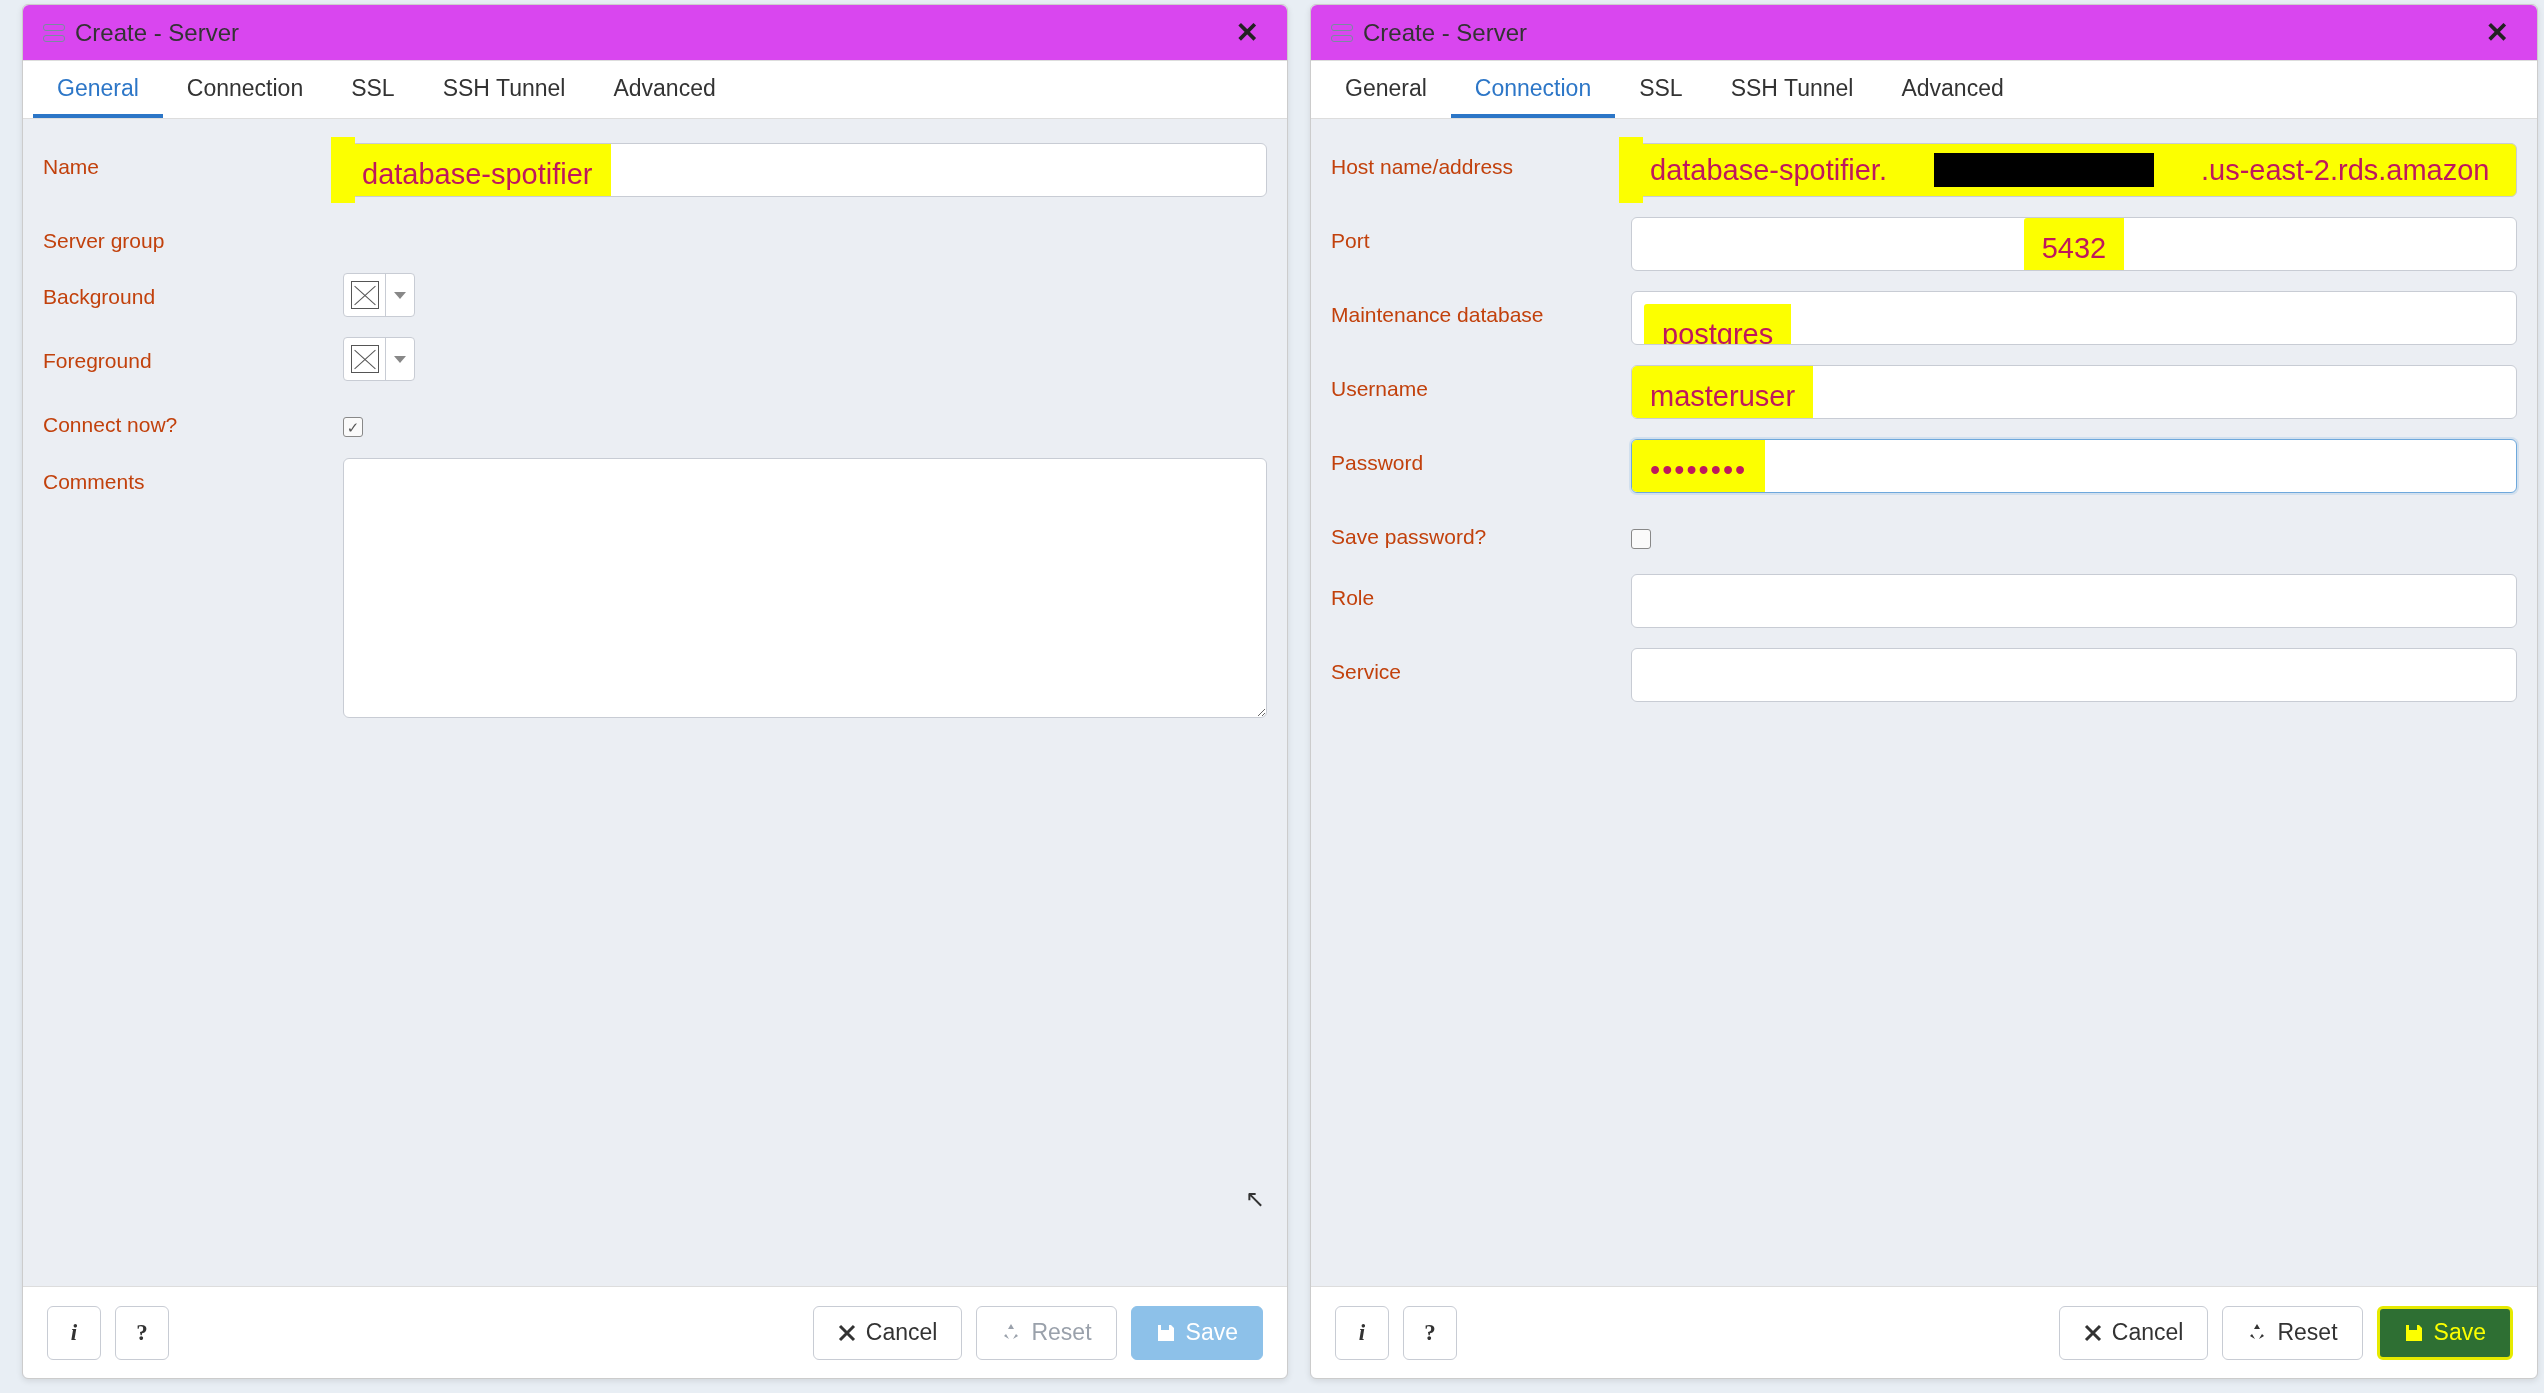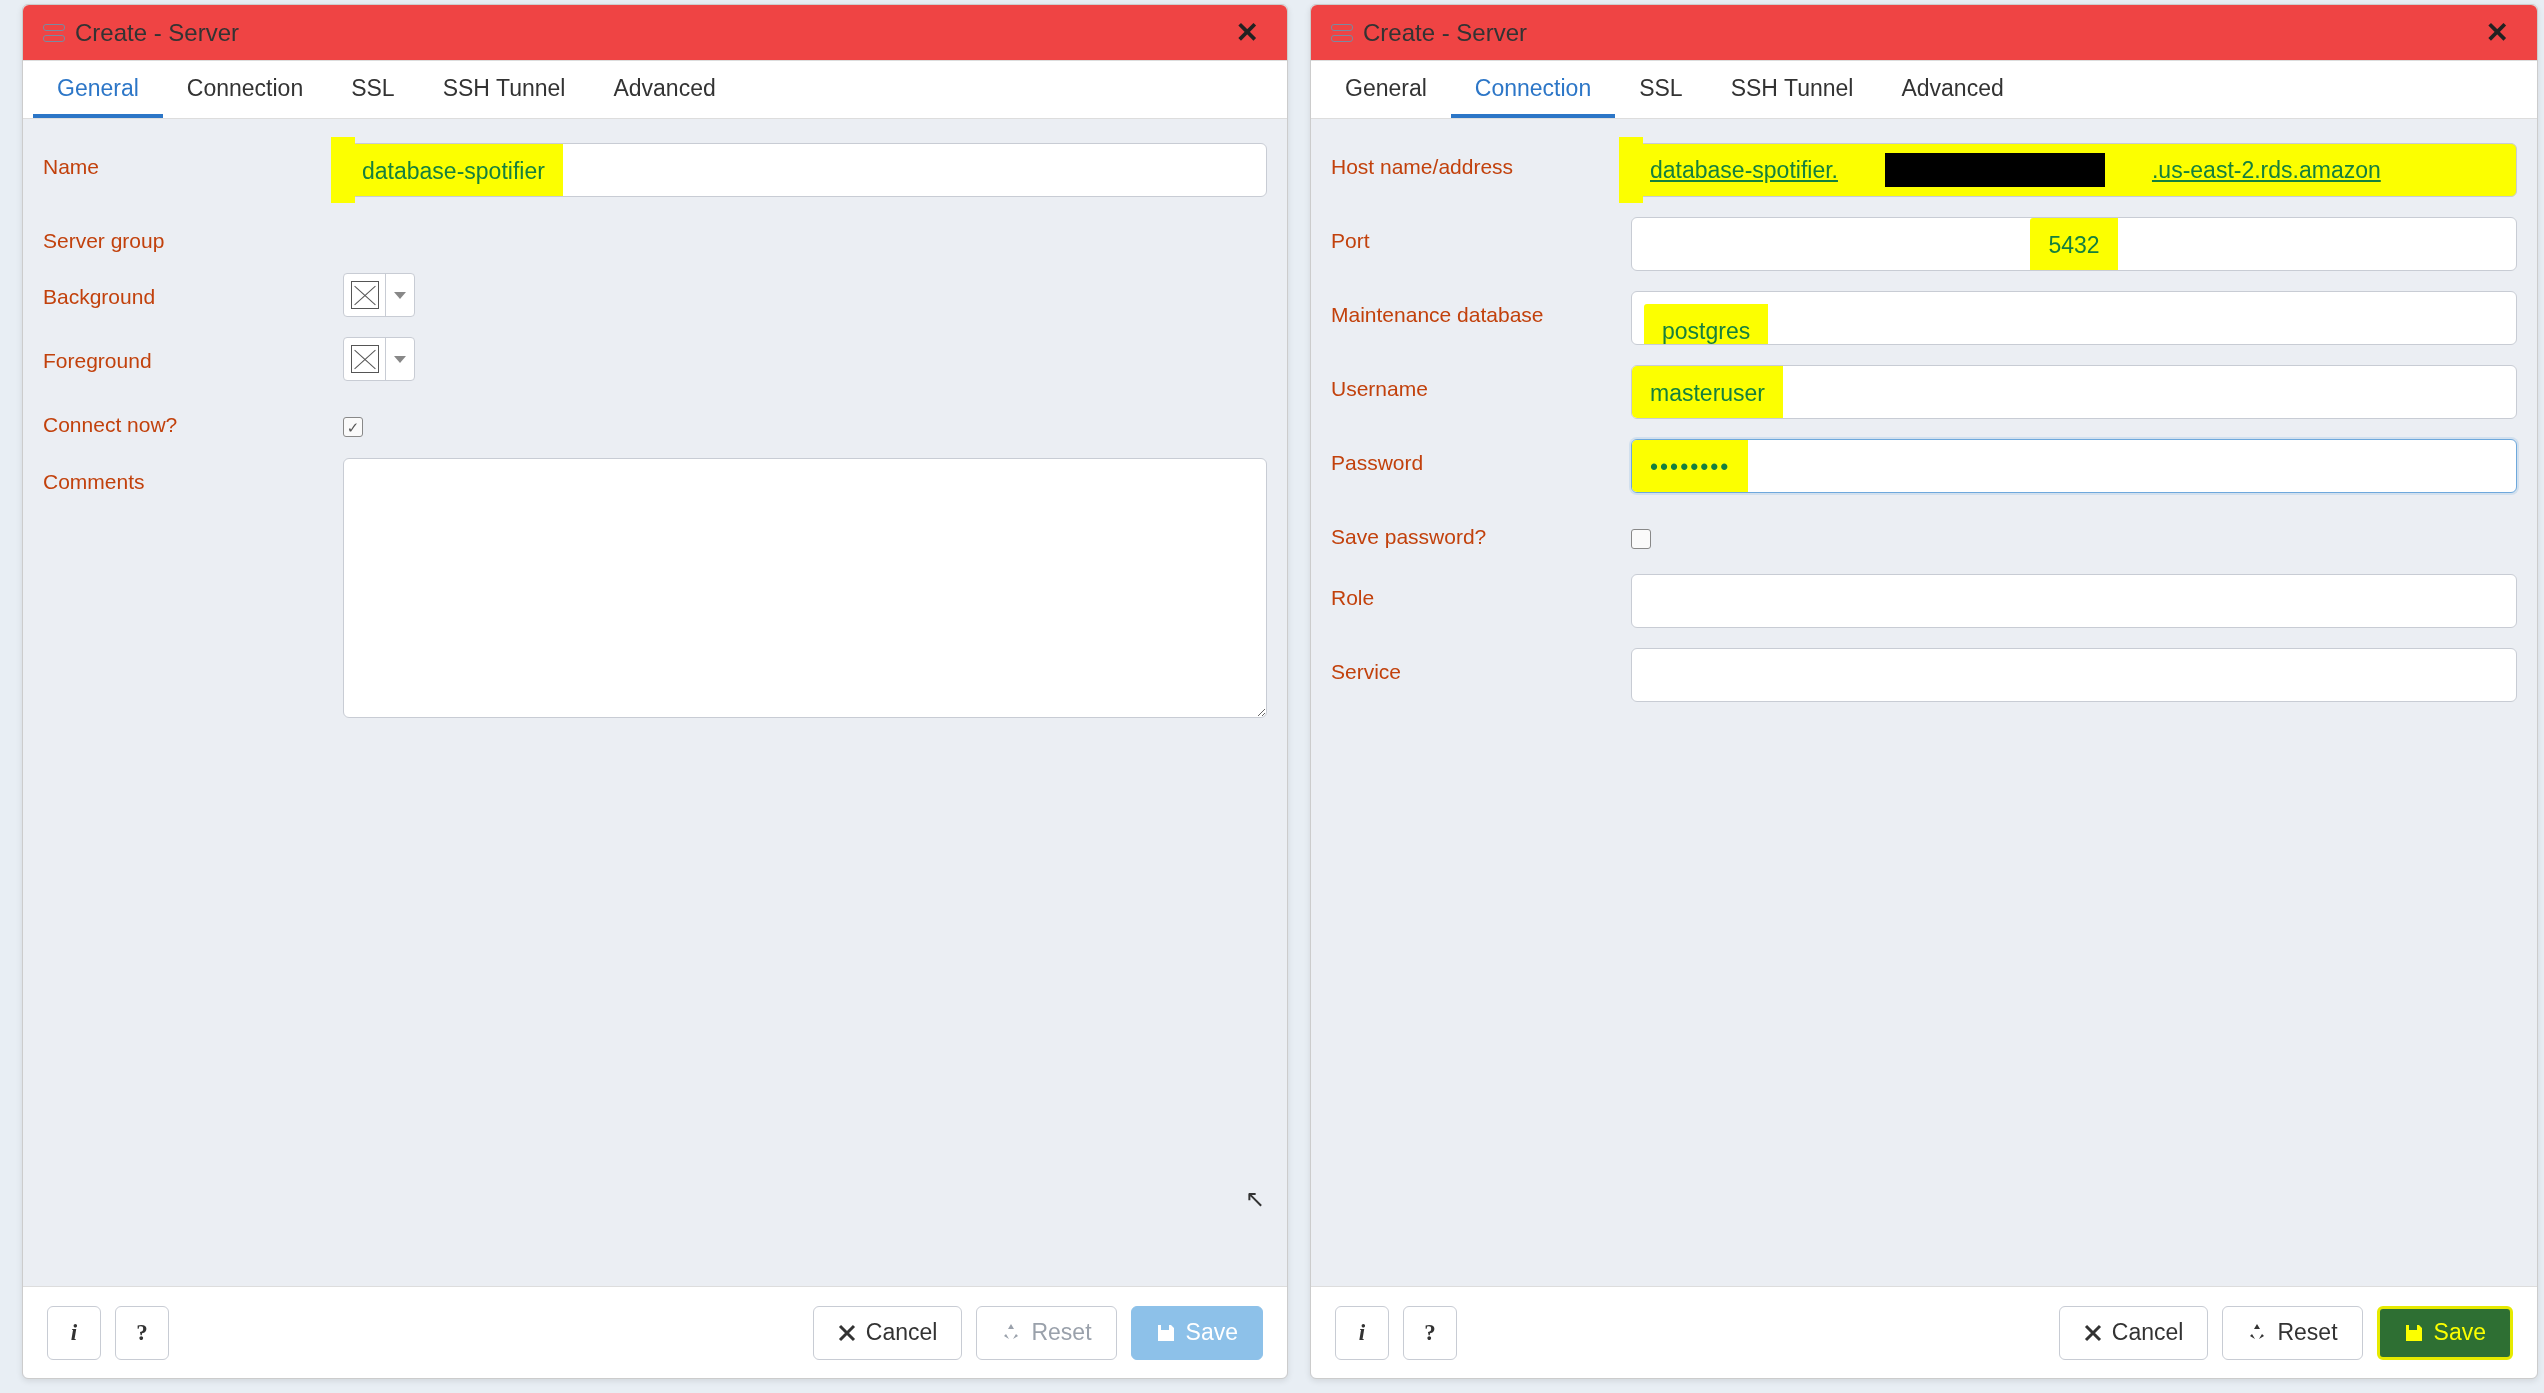--- a/index.html
+++ b/index.html
@@ -20,21 +20,21 @@
   border-radius: 6px;
   display: flex;
   flex-direction: column;
   box-shadow: 0 2px 6px rgba(0,0,0,0.1);
 }
 .dialog-left { left: 22px; top: 4px; width: 1266px; height: 1375px; }
 .dialog-right { left: 1310px; top: 4px; width: 1228px; height: 1375px; }
 
 .titlebar {
   height: 56px;
-  background: #ef4444;
+  background: #d946ef;
   border-bottom: 1px solid #ddd;
   border-radius: 6px 6px 0 0;
   display: flex;
   align-items: center;
   padding: 0 20px;
   justify-content: space-between;
 }
 .title-left {
   display: flex;
   align-items: center;
@@ -97,24 +97,23 @@
 .form-control-wrap {
   flex: 1;
   position: relative;
 }
 .text-input, .select-input, .textarea-input {
   width: 100%;
   height: 54px;
   border: 1px solid #c8ccd4;
   border-radius: 6px;
   background: #fff;
-  font-size: 23px;
+  font-size: 29px;
   padding: 0 18px;
-  color: #15803d;
-  text-decoration: underline;
+  color: #be185d;
 }
 .text-input.focused {
   border: 1.5px solid #6ea8dc;
   box-shadow: 0 0 0 2px rgba(110,168,220,0.2);
 }
 .textarea-input {
   height: 260px;
   padding: 14px 18px;
   resize: both;
 }

